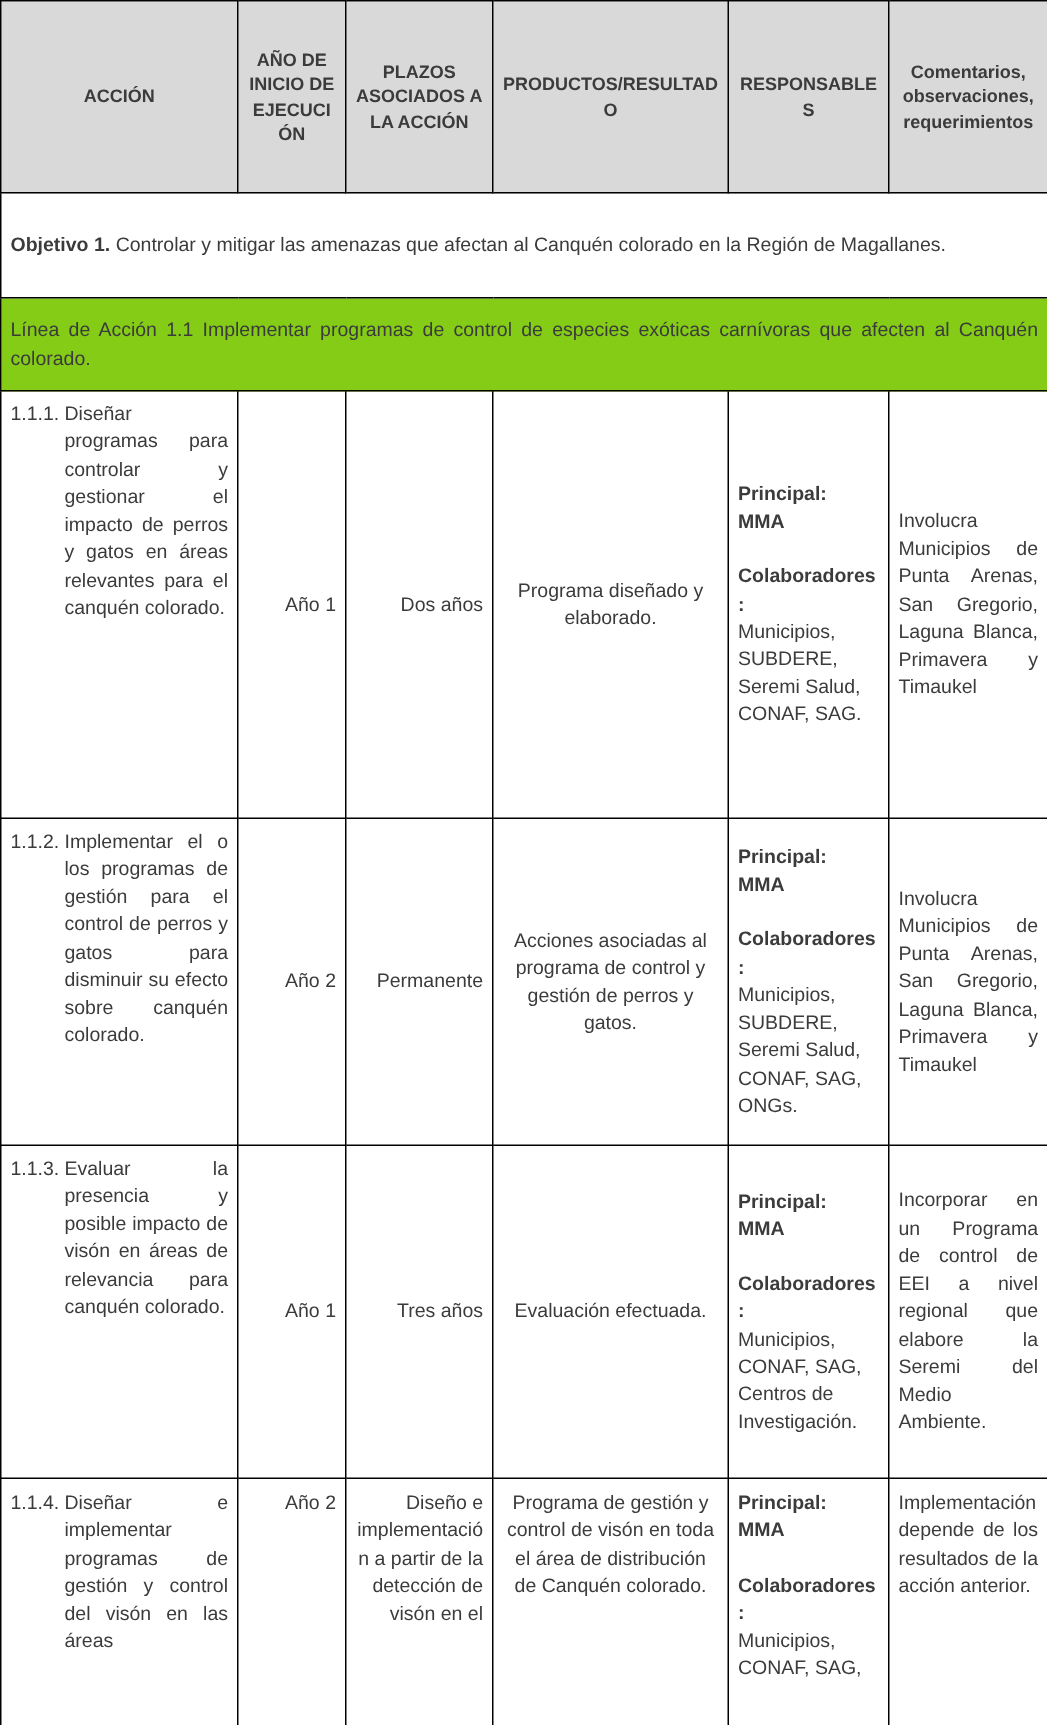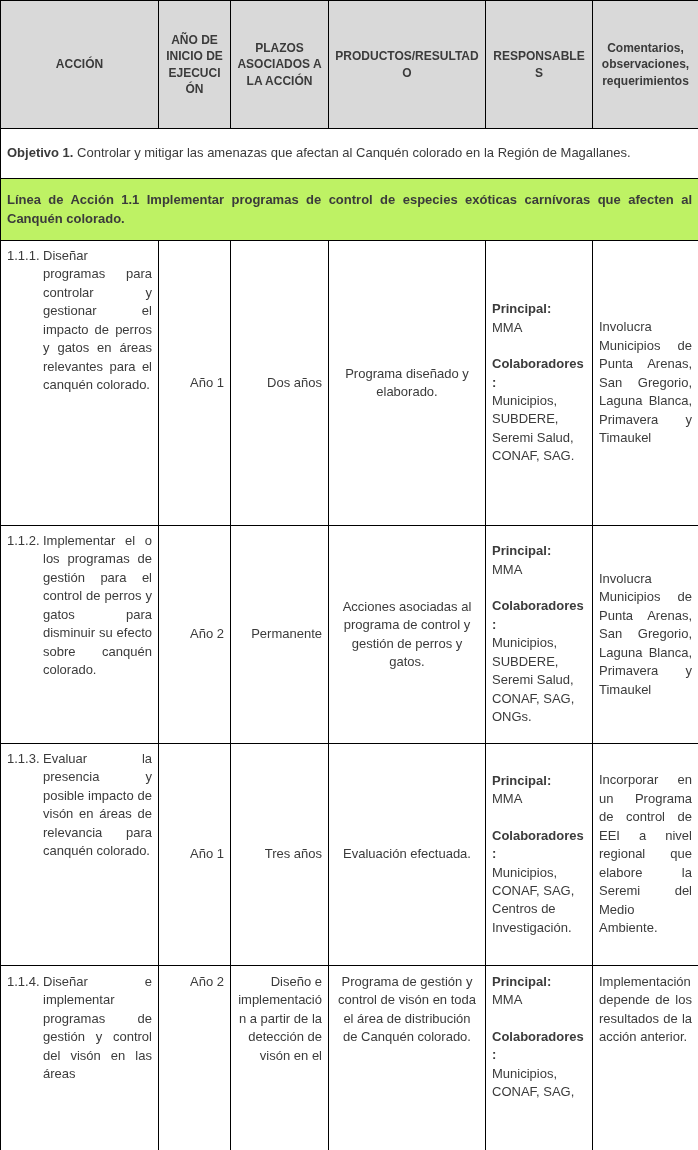--- a/index.html
+++ b/index.html
@@ -27,37 +27,37 @@
     vertical-align: middle;
   }
   th {
     background: #d9d9d9;
     font-weight: bold;
     text-align: center;
     font-size: 12px;
     line-height: 1.35;
   }
   .h-header  { height: 128px; }
-  .h-obj     { height: 50px; margin-left: 20px; }
+  .h-obj     { height: 70px; margin-left: 20px; }
   .h-linea   { height: 62px; }
   .h-r1      { height: 285px; }
   .h-r2      { height: 218px; }
   .h-r3      { height: 222px; padding-left: 32px; }
   .h-r4      { height: 230px; }
 
   .objetivo-cell { text-align: justify; vertical-align: middle; }
   .linea-cell {
-    background: #bef264;
-    font-weight: bold;
+    background: #84cc16;
+    font-weight: normal;
     text-align: justify;
     vertical-align: middle;
   }
   .bold { font-weight: bold; }
   .block { display: block; }
-  .gap { margin-bottom: 18px; }
+  .gap { margin-bottom: 18px; font-weight: bold; }
 
   td.accion-cell { vertical-align: top; padding-top: 6px; }
   .accion-flex { display: flex; }
   .accion-num { flex: 0 0 36px; }
   .accion-text { flex: 1; text-align: justify; }
 
   td.center-cell { text-align: right; }
   td.producto-cell { text-align: center; }
   td.resp-cell { text-align: left; }
   td.coment-cell { text-align: justify; }

